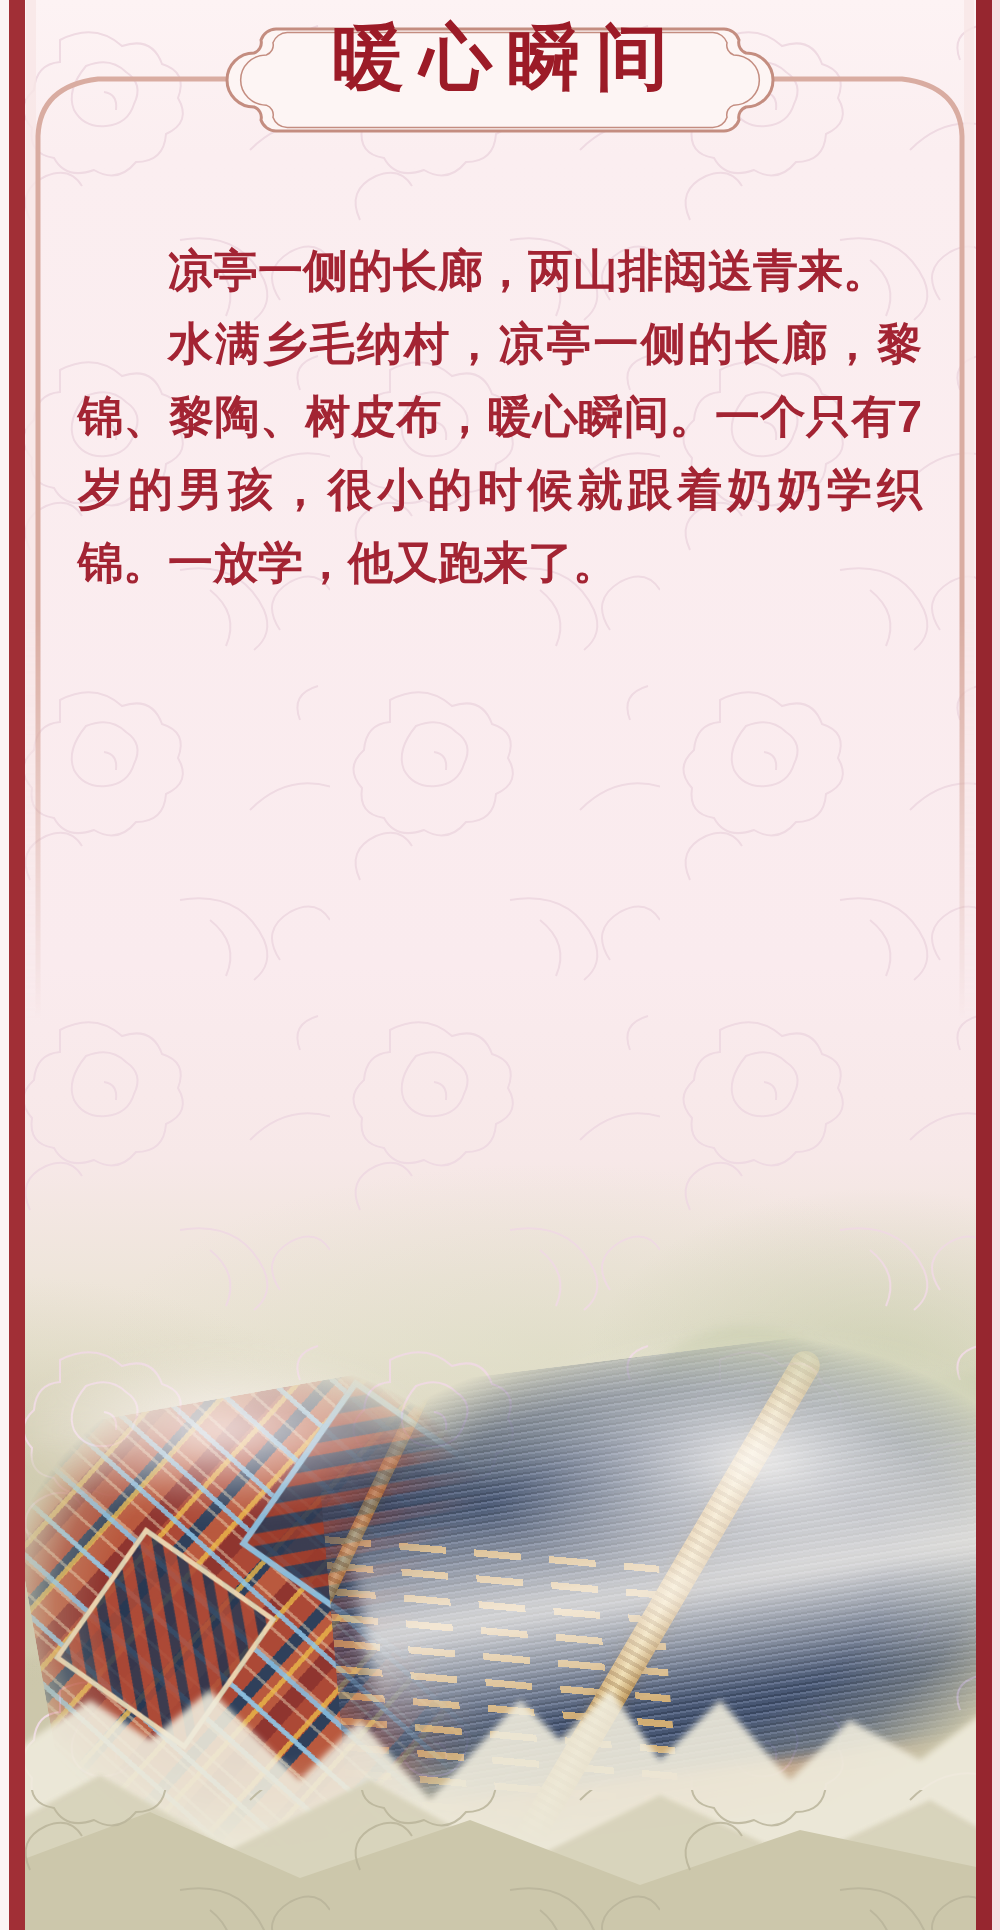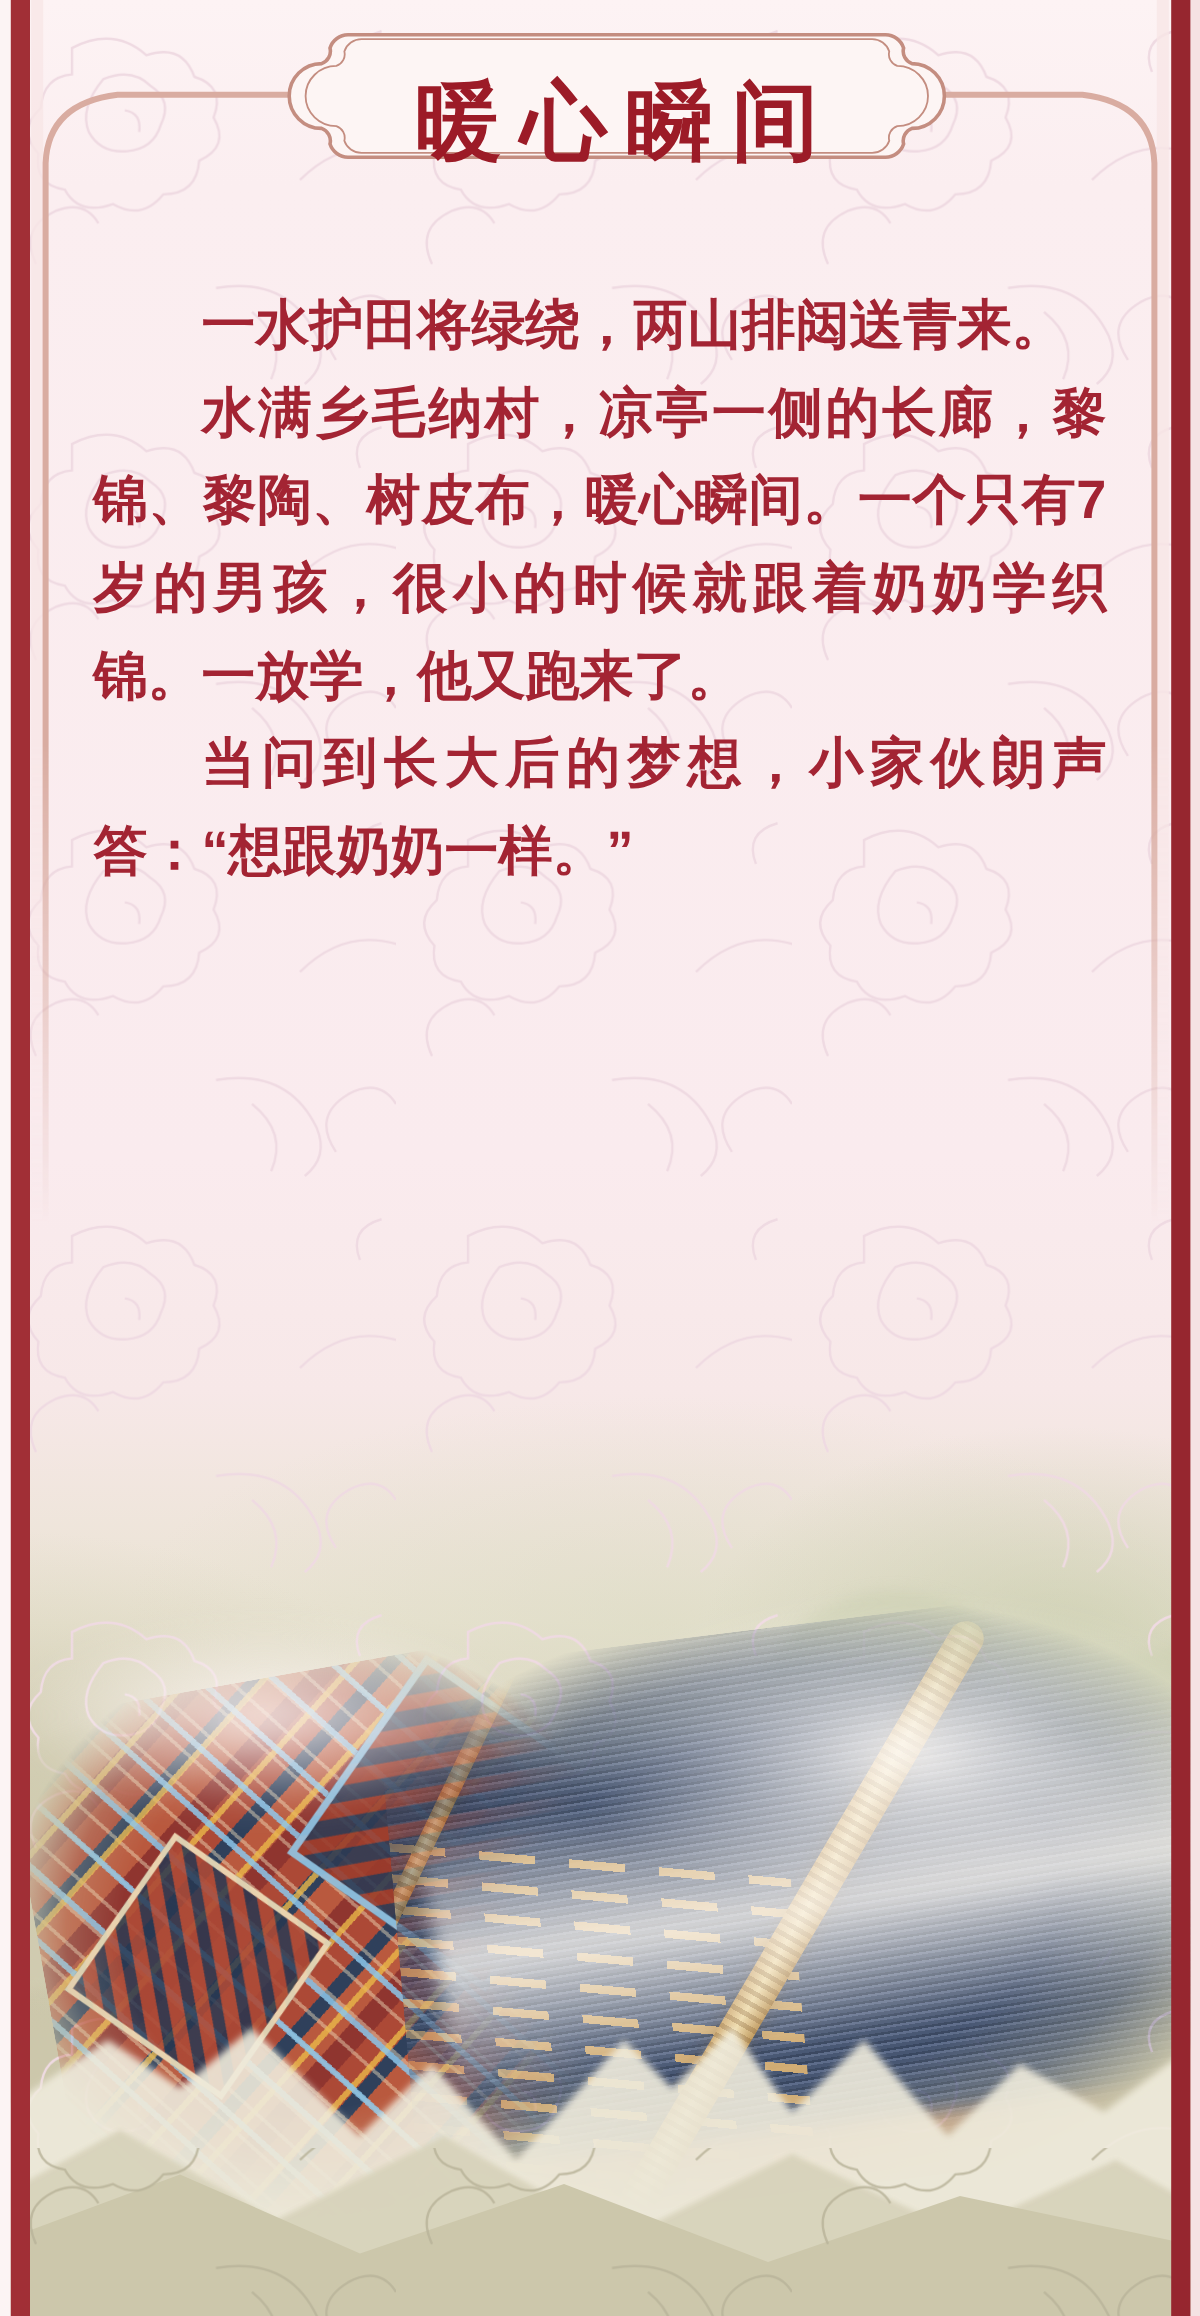--- a/index.html
+++ b/index.html
@@ -24,21 +24,21 @@
     -webkit-mask-image:linear-gradient(180deg,#000 0,#000 620px,rgba(0,0,0,0) 1020px);
     mask-image:linear-gradient(180deg,#000 0,#000 620px,rgba(0,0,0,0) 1020px);
   }
   
   .edge-left{position:absolute;left:0;top:0;width:9px;height:100%;background:#fcf4f4;}
   .edge-right{position:absolute;right:0;top:0;width:8px;height:100%;background:#f5e2e3;}
   .stripe{position:absolute;top:0;width:16px;height:100%;background:var(--border-red,#a12f36);}
   .stripe.left{left:9px;}
   .stripe.right{right:8px;background:#96262f;}
   
-  .banner{position:absolute;left:204px;top:22px;width:620px;height:116px;display:flex;align-items:flex-end;justify-content:center;}
+  .banner{position:absolute;left:190px;top:22px;width:620px;height:116px;display:flex;align-items:flex-start;justify-content:center;}
   .banner svg{position:absolute;inset:0;width:100%;height:100%;}
   .banner h1{
     position:relative;margin:0;z-index:2;
     font-family:"Liberation Serif","DejaVu Serif",serif;
     font-weight:700;font-size:72px;line-height:1;
     letter-spacing:16px;padding-left:16px;
     color:var(--title-red,#9c1b27);
   }
   
   .article{
@@ -191,18 +191,17 @@
 
   <div class="banner">
     <svg viewBox="0 0 620 116" aria-hidden="true">
       <path fill="#fdf5f4" stroke="#c48d80" stroke-width="3" d="M 86 7 L 534 7 a16 16 0 0 1 15 11 a11 11 0 0 0 7 13 a27 27 0 0 1 0 54 a11 11 0 0 0 -7 13 a16 16 0 0 1 -15 11 L 86 109 a16 16 0 0 1 -15 -11 a11 11 0 0 0 -7 -13 a27 27 0 0 1 0 -54 a11 11 0 0 0 7 -13 a16 16 0 0 1 15 -11 Z"></path>
       <path fill="none" stroke="#c48d80" stroke-width="1.6" transform="matrix(0.95,0,0,0.93,15.5,4.1)" d="M 86 7 L 534 7 a16 16 0 0 1 15 11 a11 11 0 0 0 7 13 a27 27 0 0 1 0 54 a11 11 0 0 0 -7 13 a16 16 0 0 1 -15 11 L 86 109 a16 16 0 0 1 -15 -11 a11 11 0 0 0 -7 -13 a27 27 0 0 1 0 -54 a11 11 0 0 0 7 -13 a16 16 0 0 1 15 -11 Z"></path>
     </svg>
     <h1>暖心瞬间</h1>
   </div>
 
   <div class="article">
-      <p>一水护田将绿绕，两山排闼送青来。</p>
+      <p>凉亭一侧的长廊，两山排闼送青来。</p>
       <p>水满乡毛纳村，凉亭一侧的长廊，黎锦、黎陶、树皮布，暖心瞬间。一个只有7岁的男孩，很小的时候就跟着奶奶学织锦。一放学，他又跑来了。</p>
-      <p>当问到长大后的梦想，小家伙朗声答：“想跟奶奶一样。”</p>
     </div>
 
 </div>
 
 </body></html>

